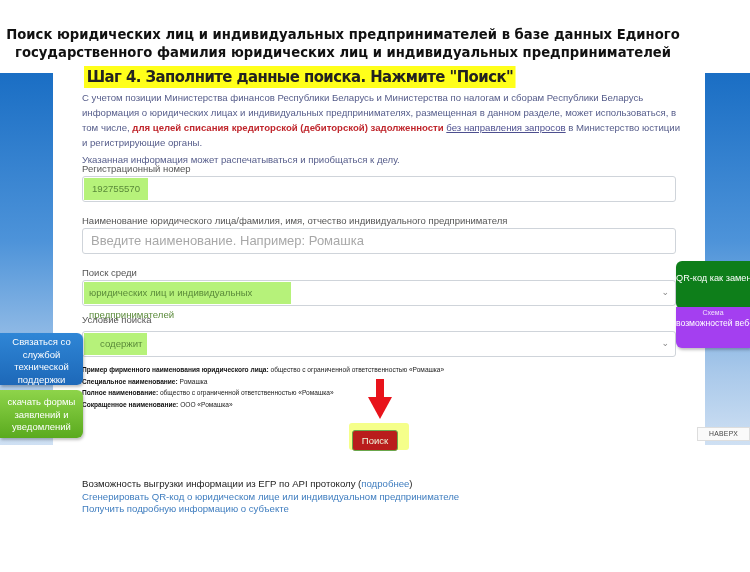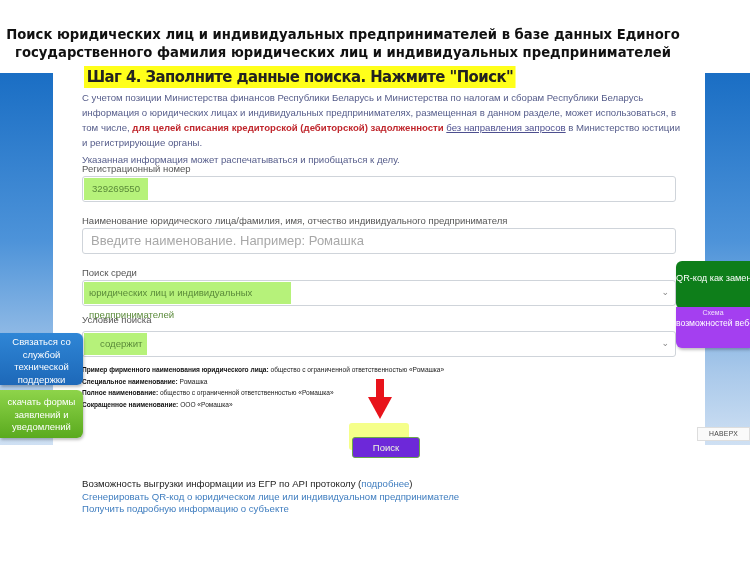--- a/index.html
+++ b/index.html
@@ -43,22 +43,22 @@
     .placeholder { position: absolute; left: 8px; top: 0; line-height: 24px; font-size: 13px; color: #a8a8a8; }
     .chevron { position: absolute; right: 6px; top: 6px; font-size: 9px; color: #888; }
 
     .examples { position: absolute; left: 82px; top: 364px; font-size: 6.6px; line-height: 11.5px; color: #222; }
     .examples b { font-weight: bold; color: #111; }
 
     .arrow { position: absolute; left: 368px; top: 379px; width: 24px; height: 40px; }
 
     .search-btn-wrap { position: absolute; left: 349px; top: 423px; width: 60px; height: 27px;
       background: #f5ff8a; border-radius: 3px; }
-    .search-btn { position: absolute; left: 3px; top: 14px; width: 68px; height: 21px;
-      background: #6d28d9; border: 1px solid #6aa64c; border-radius: 3px;
+    .search-btn { position: absolute; left: 3px; top: 7px; width: 46px; height: 21px;
+      background: #b91c1c; border: 1px solid #6aa64c; border-radius: 3px;
       color: #eef7dd; font-size: 9.5px; text-align: center; line-height: 19px; cursor: pointer; }
 
     .side-btn { position: absolute; color: #fff; text-align: center; font-size: 9.5px; line-height: 12.5px;
       box-shadow: 1px 2px 3px rgba(0,0,0,0.25); }
     .support-btn { left: 0; top: 333px; width: 83px; height: 52px; border-radius: 0 6px 6px 0;
       background: linear-gradient(to bottom, #2f86d6, #1d68b8); padding-top: 3px; }
     .forms-btn { left: 0; top: 390px; width: 83px; height: 48px; border-radius: 0 6px 6px 0;
       background: linear-gradient(to bottom, #8ed44a, #5aaa1e); padding-top: 6px; }
     .qr-btn { left: 676px; top: 261px; width: 74px; height: 48px; border-radius: 6px 0 0 6px;
       background: #0e7e1a; padding-top: 11px; font-size: 9.2px; white-space: nowrap; overflow: hidden; }
@@ -89,21 +89,21 @@
 
 <div class="content">
   <p class="intro">
     <span>С учетом позиции Министерства финансов Республики Беларусь и Министерства по налогам и сборам Республики Беларусь информация о юридических лицах и индивидуальных предпринимателях, размещенная в данном разделе, может использоваться, в том числе, </span><span class="red">для целей списания кредиторской (дебиторской) задолженности</span><span> </span><a class="link">без направления запросов</a><span> в Министерство юстиции и регистрирующие органы.</span>
   </p>
   <p class="intro2">Указанная информация может распечатываться и приобщаться к делу.</p>
 </div>
 
 <div class="field-label" style="top:163px;">Регистрационный номер</div>
 <div class="field-box" style="top:176px;">
-  <div class="field-value" style="width:64px;">329269550</div>
+  <div class="field-value" style="width:64px;">192755570</div>
 </div>
 
 <div class="field-label" style="top:215px;">Наименование юридического лица/фамилия, имя, отчество индивидуального предпринимателя</div>
 <div class="field-box" style="top:228px;">
   <span class="placeholder">Введите наименование. Например: Ромашка</span>
 </div>
 
 <div class="field-label" style="top:267px;">Поиск среди</div>
 <div class="field-box" style="top:280px;">
   <div class="field-value" style="width:207px; padding-left:5px;">юридических лиц и индивидуальных предпринимателей</div>

